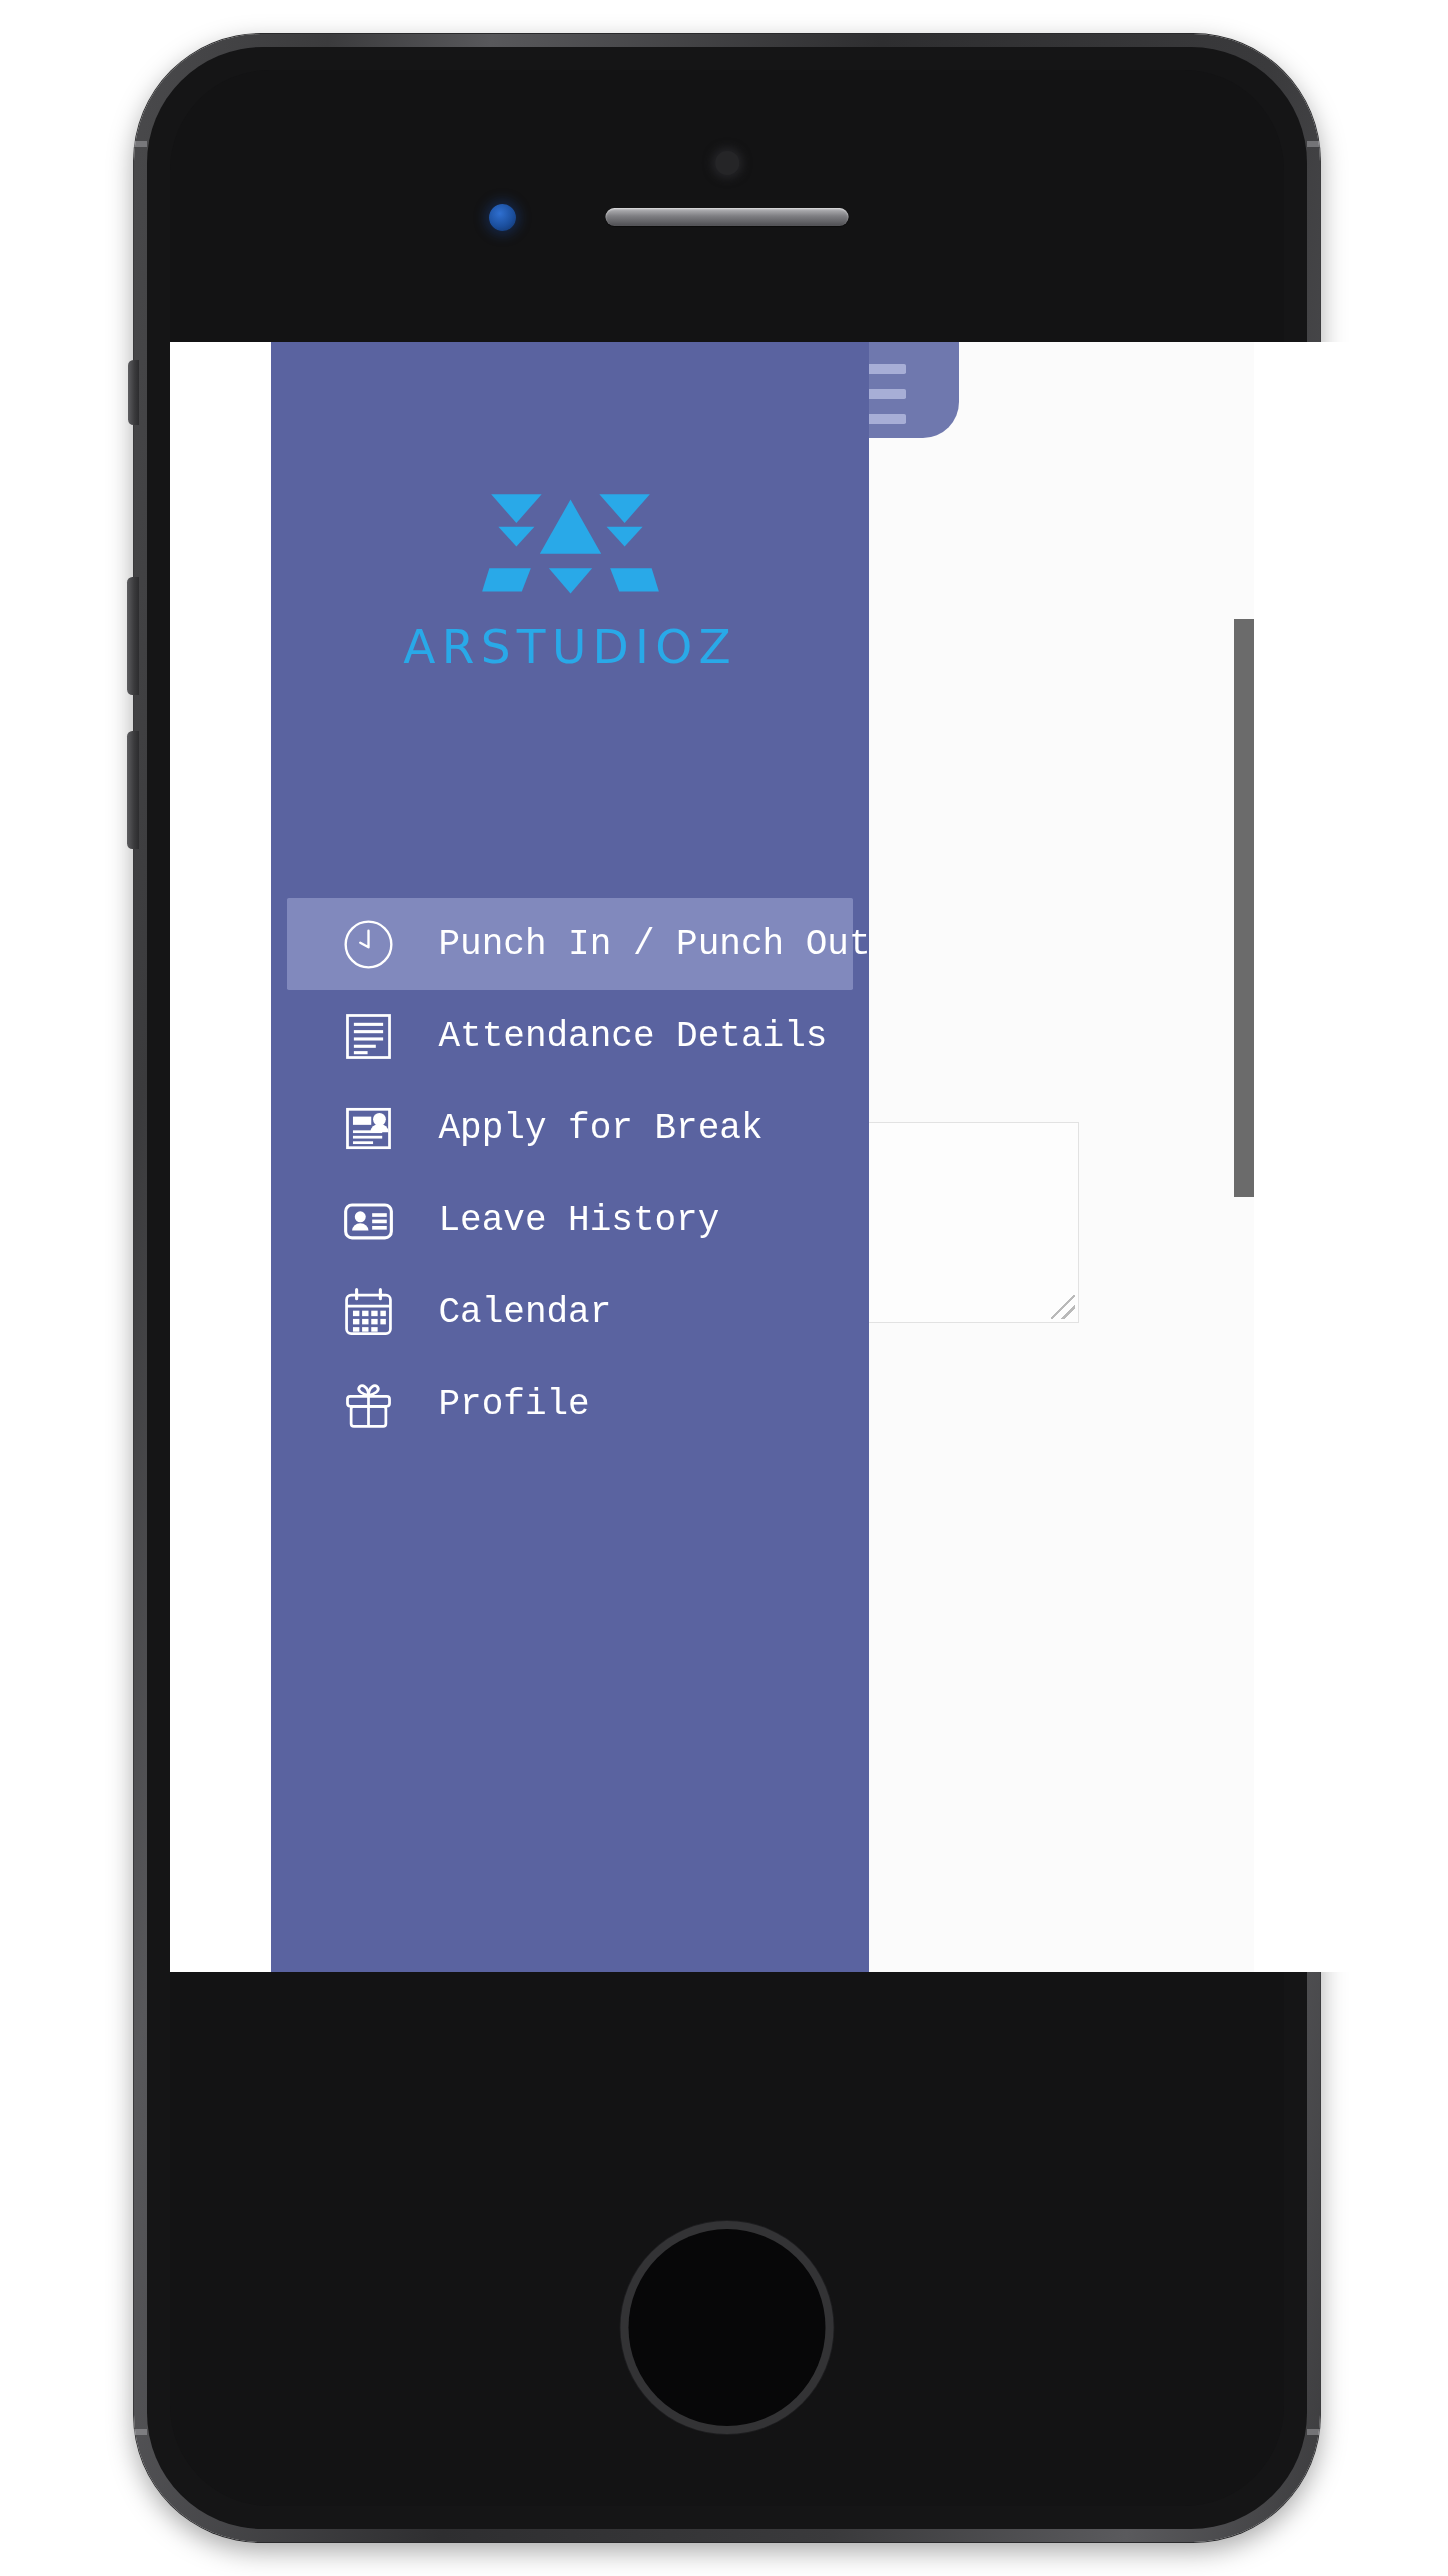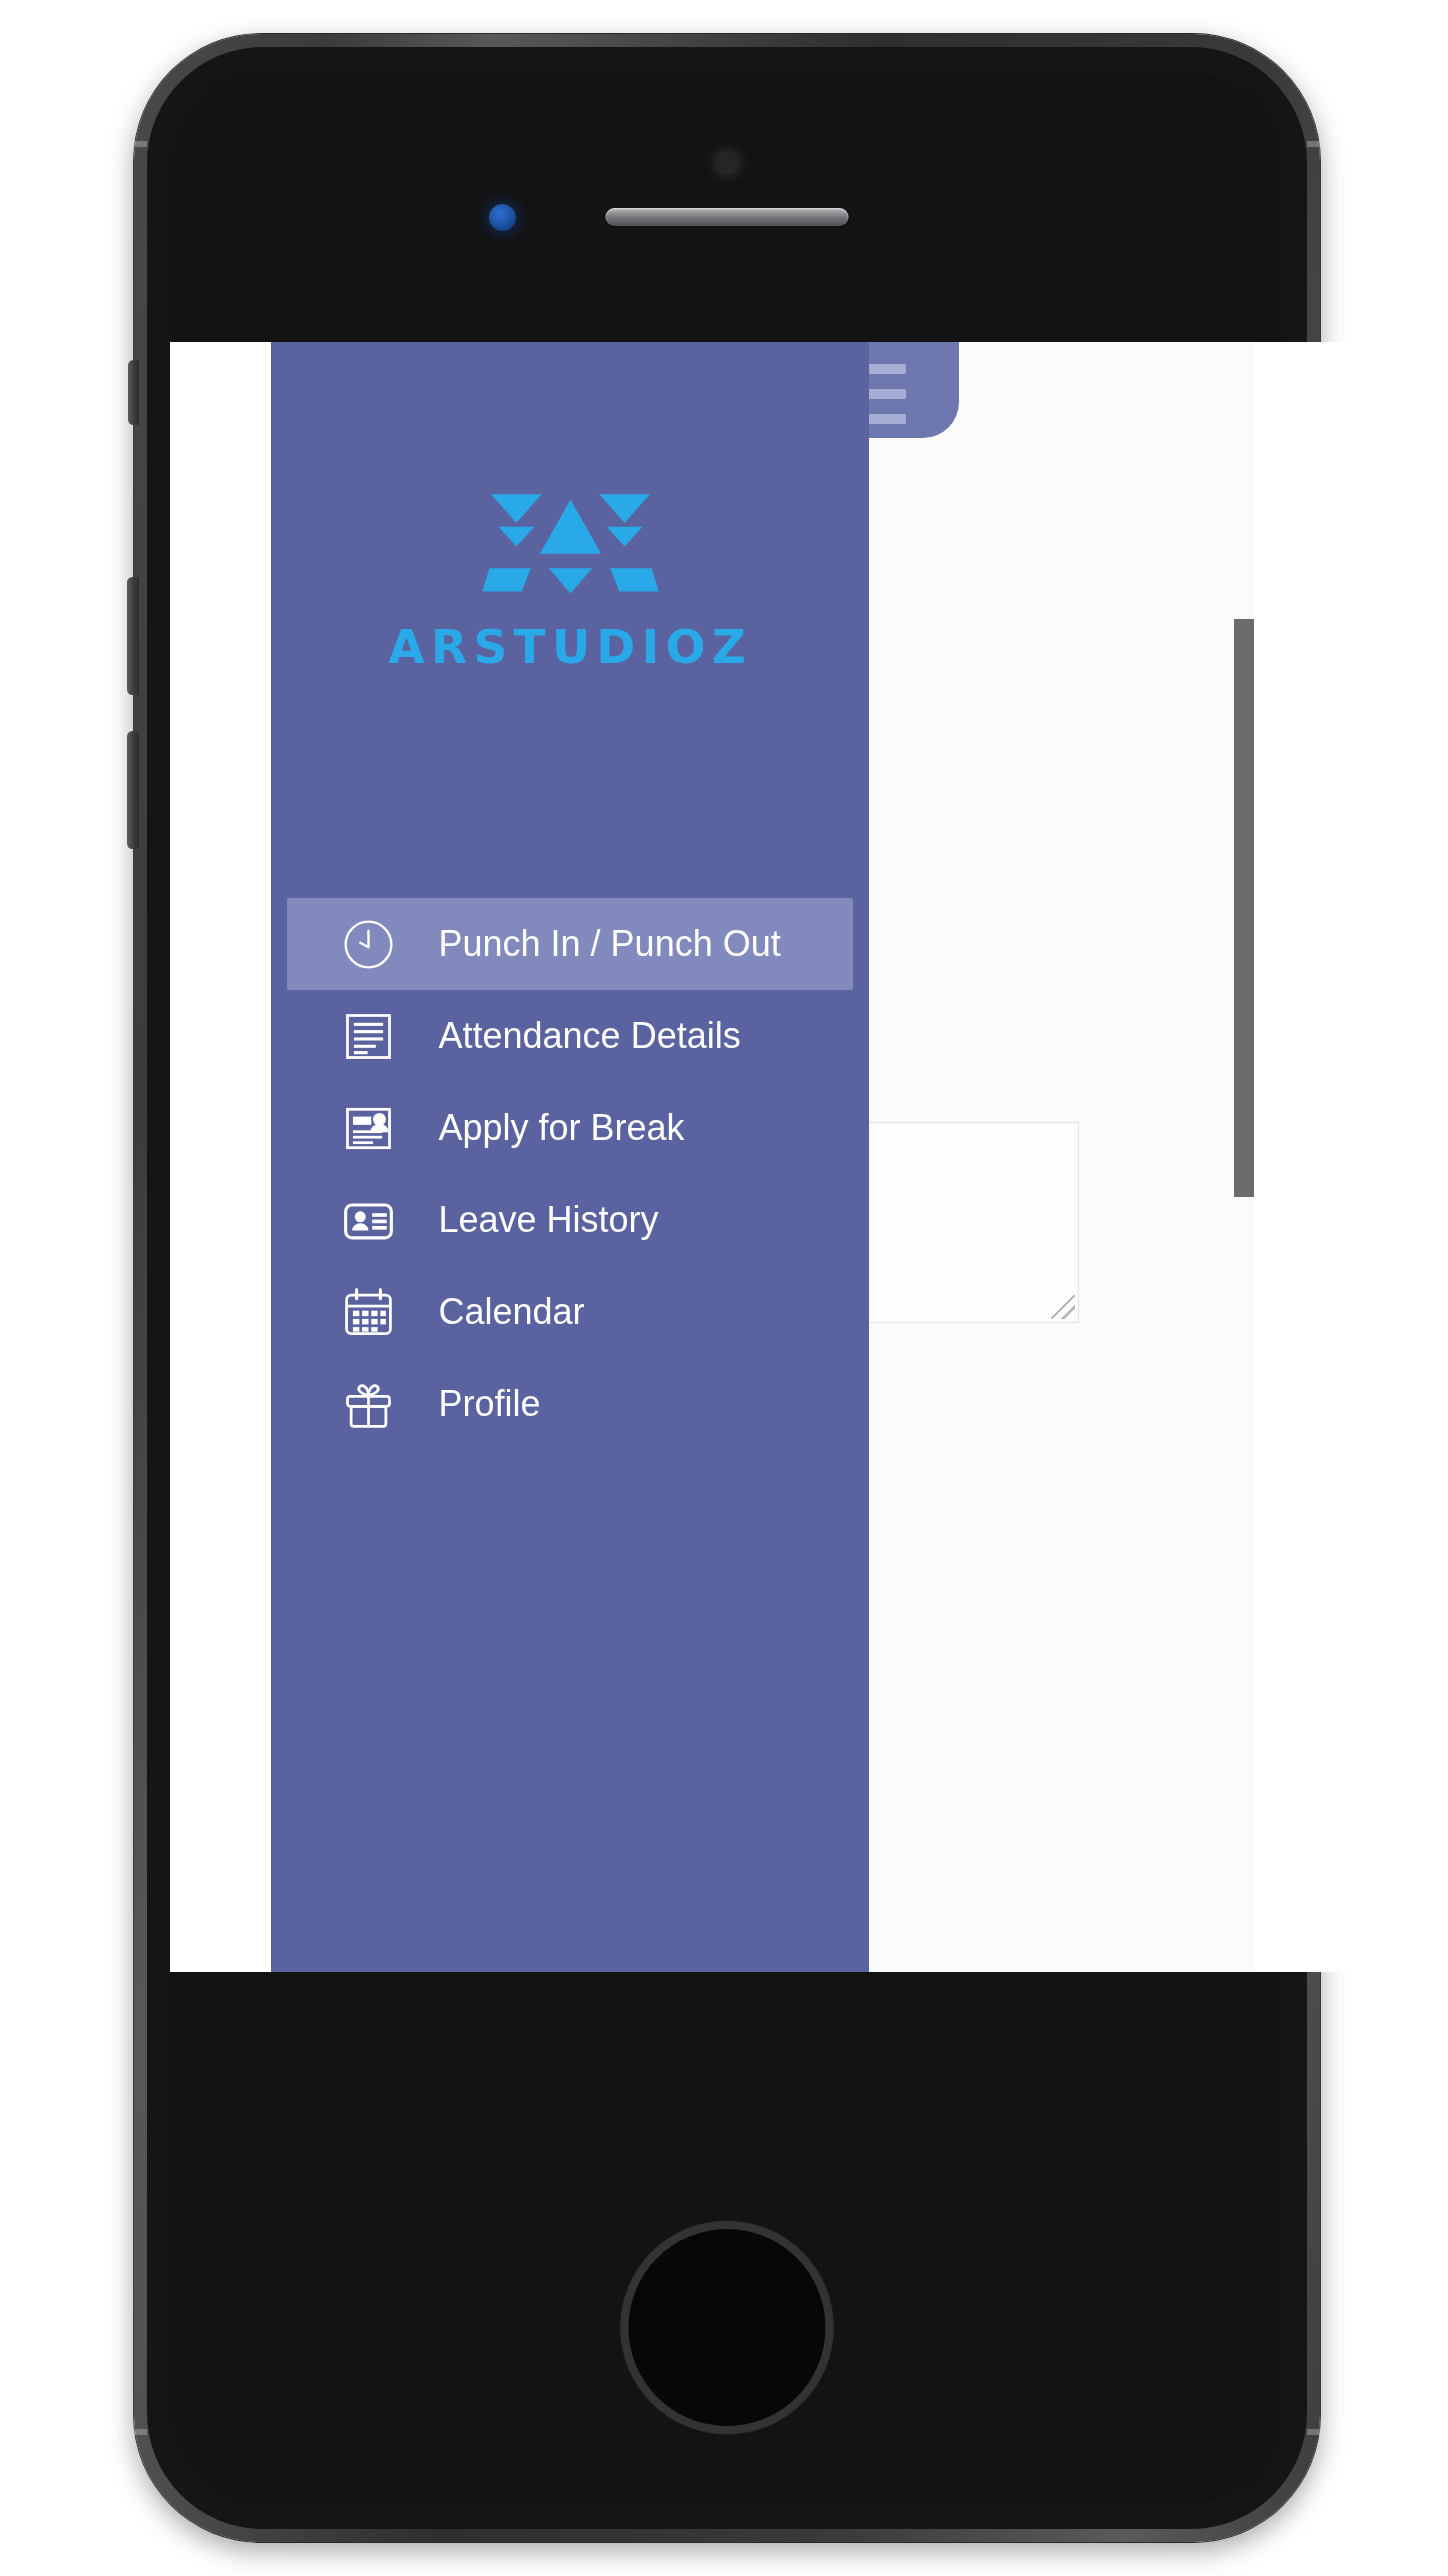--- a/index.html
+++ b/index.html
@@ -188,21 +188,21 @@
     display: flex; flex-direction: column;
     align-items: center;
   }
   .logo-mark { width: 177px; height: 110px; display:block; }
   .brand-name {
     margin-top: 22px;
     color: #29a9e8;
     font-size: 47px;
     letter-spacing: 6.3px;
     font-family: "DejaVu Sans", sans-serif;
-    font-weight: 700;
+    font-weight: 400;
   }
 
   .menu {
     position: absolute;
     left: 0; top: 556px; width: 100%;
   }
   .menu-item {
     position: relative;
     display: flex; align-items: center;
     height: 92px;
@@ -215,21 +215,21 @@
     width: 56px; height: 56px;
     flex: 0 0 56px;
     display: flex; align-items: center; justify-content: center;
     color: #ffffff;
   }
   .menu-icon svg { display: block; }
   .menu-label {
     margin-left: 42px;
     color: #ffffff;
     font-size: 36px;
-    font-family: Liberation Sans, sans-serif;
+    font-family: Liberation Mono, monospace;
     font-weight: 300;
     white-space: nowrap;
   }
 </style>
 </head>
 <body>
 
 <div id="stage">
 
   <div class="device">

